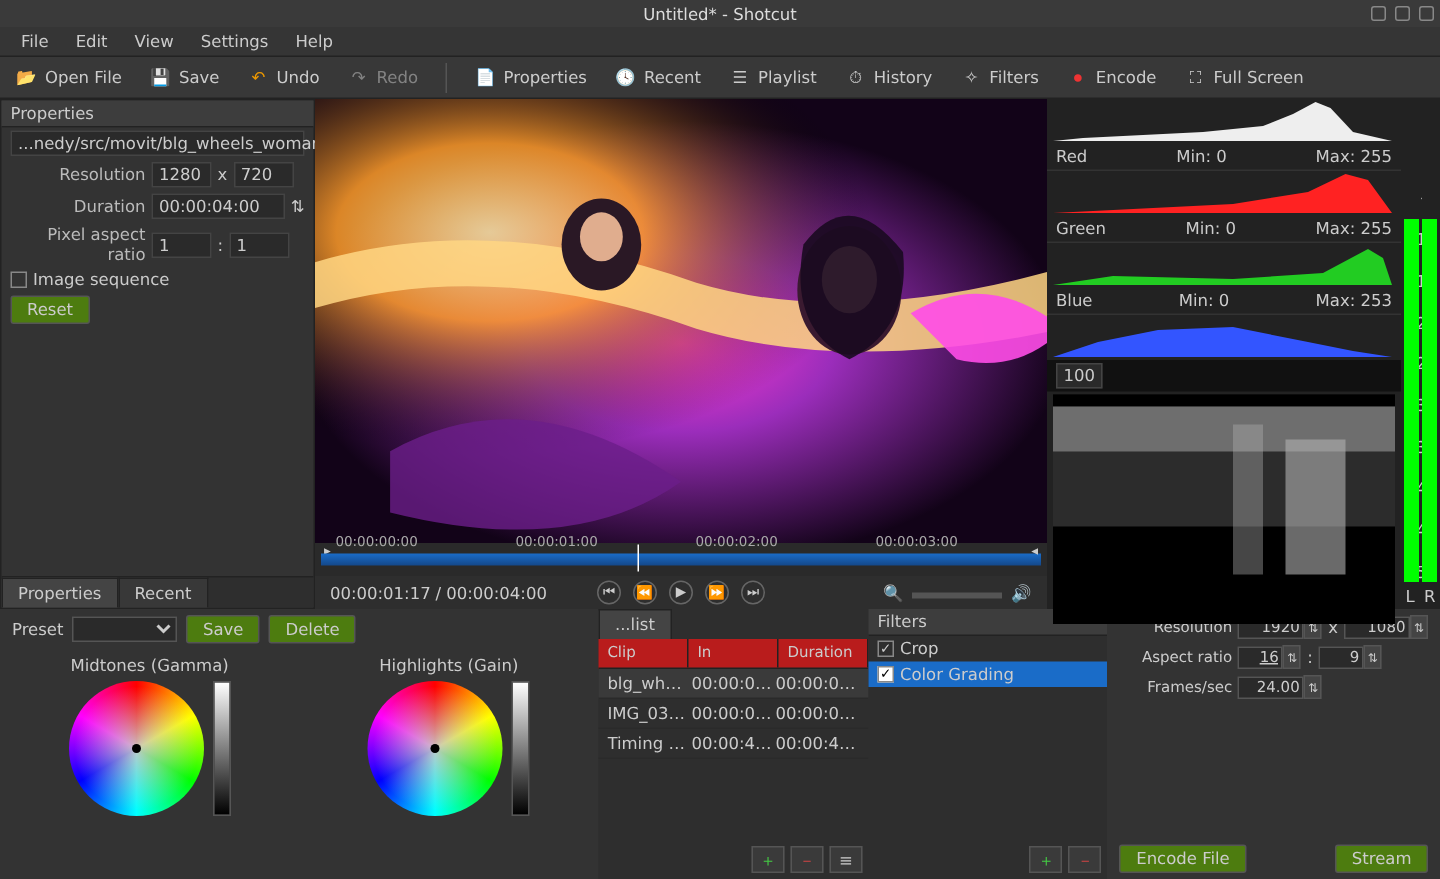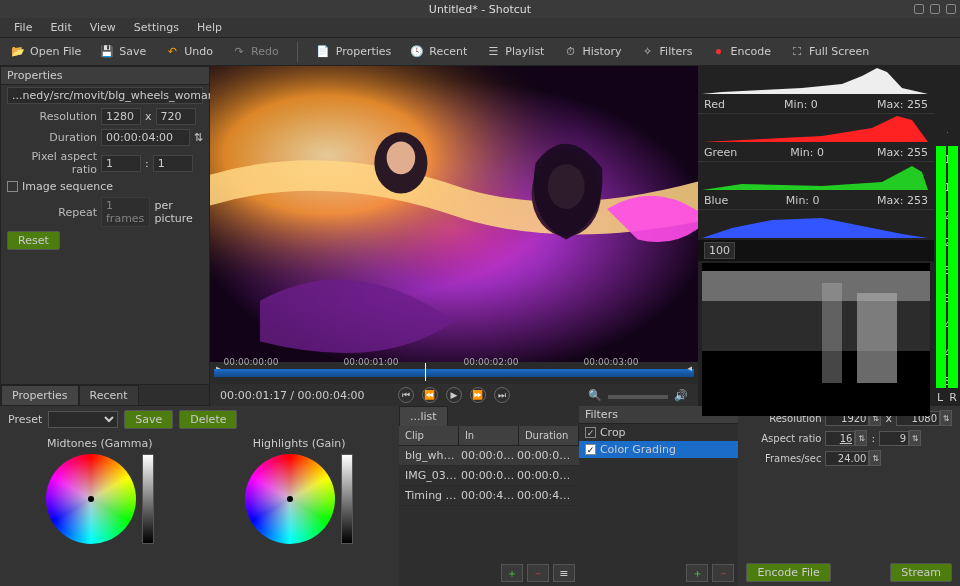--- a/index.html
+++ b/index.html
@@ -45,21 +45,21 @@
   .colorgr{width:425px;background:#333;display:flex;flex-direction:column}
   .cg-top{display:flex;align-items:center;gap:6px;padding:4px 8px}
   .cg-wheels{flex:1;display:flex;justify-content:space-around;padding:4px 0}
   .wheel-col{display:flex;flex-direction:column;align-items:center;gap:4px}
   .wheel-wrap{display:flex;align-items:center;gap:6px}
   .wheel{width:90px;height:90px;border-radius:50%;background:conic-gradient(red,yellow,lime,cyan,blue,magenta,red);position:relative}
   .wheel::after{content:"";position:absolute;inset:0;border-radius:50%;background:radial-gradient(circle,rgba(200,200,200,0.95) 0%,rgba(200,200,200,0) 65%)}
   .wheel .dot{position:absolute;width:6px;height:6px;background:#000;border-radius:50%;top:50%;left:50%;transform:translate(-50%,-50%);z-index:2}
   .vslider{width:12px;height:90px;background:linear-gradient(to bottom,#fff,#000);border:1px solid #555}
   .playlist{width:180px;background:#2e2e2e;display:flex;flex-direction:column}
-  .pl-hdr{display:flex;background:#404040;border-bottom:1px solid #222}
+  .pl-hdr{display:flex;background:#b91c1c;border-bottom:1px solid #222}
   .pl-hdr div{padding:4px 6px;font-size:10px;border-right:1px solid #222;flex:1}
   .pl-row{display:flex;padding:3px 6px;border-bottom:1px solid #2a2a2a;font-size:10px}
   .pl-row div{flex:1;overflow:hidden;white-space:nowrap;text-overflow:ellipsis}
   .pl-btns{margin-top:auto;display:flex;gap:4px;padding:4px;justify-content:flex-end}
   .sbtn{width:22px;height:18px;background:#3a3a3a;border:1px solid #555;display:flex;align-items:center;justify-content:center}
   .filters{width:170px;background:#2e2e2e;display:flex;flex-direction:column}
   .flt-item{padding:2px 6px;display:flex;align-items:center;gap:4px;font-size:10px}
   .flt-item.sel{background:#1a6cc8;color:#fff}
   .chk{width:11px;height:11px;border:1px solid #888;display:inline-flex;align-items:center;justify-content:center;font-size:9px}
   .encode{flex:1;background:#333;display:flex;flex-direction:column;padding:4px 8px;gap:4px}
@@ -159,25 +159,20 @@
     </div>
     <div class="prop-row">
       <div class="prop-label">Pixel aspect ratio</div>
       <div class="prop-val">1</div>
       <span>:</span>
       <div class="prop-val">1</div>
     </div>
     <div class="prop-row">
       <span class="chk"></span>
       <span>Image sequence</span>
-    </div>
-    <div class="prop-row">
-      <div class="prop-label">Repeat</div>
-      <div class="prop-val" style="opacity:.5">1 frames</div>
-      <span>per picture</span>
     </div>
     <div class="prop-row">
         <div class="btn">Reset</div>
       </div>
     <div class="tabs">
       <div class="tab active">Properties</div>
       <div class="tab">Recent</div>
     </div>
   </div>
 

